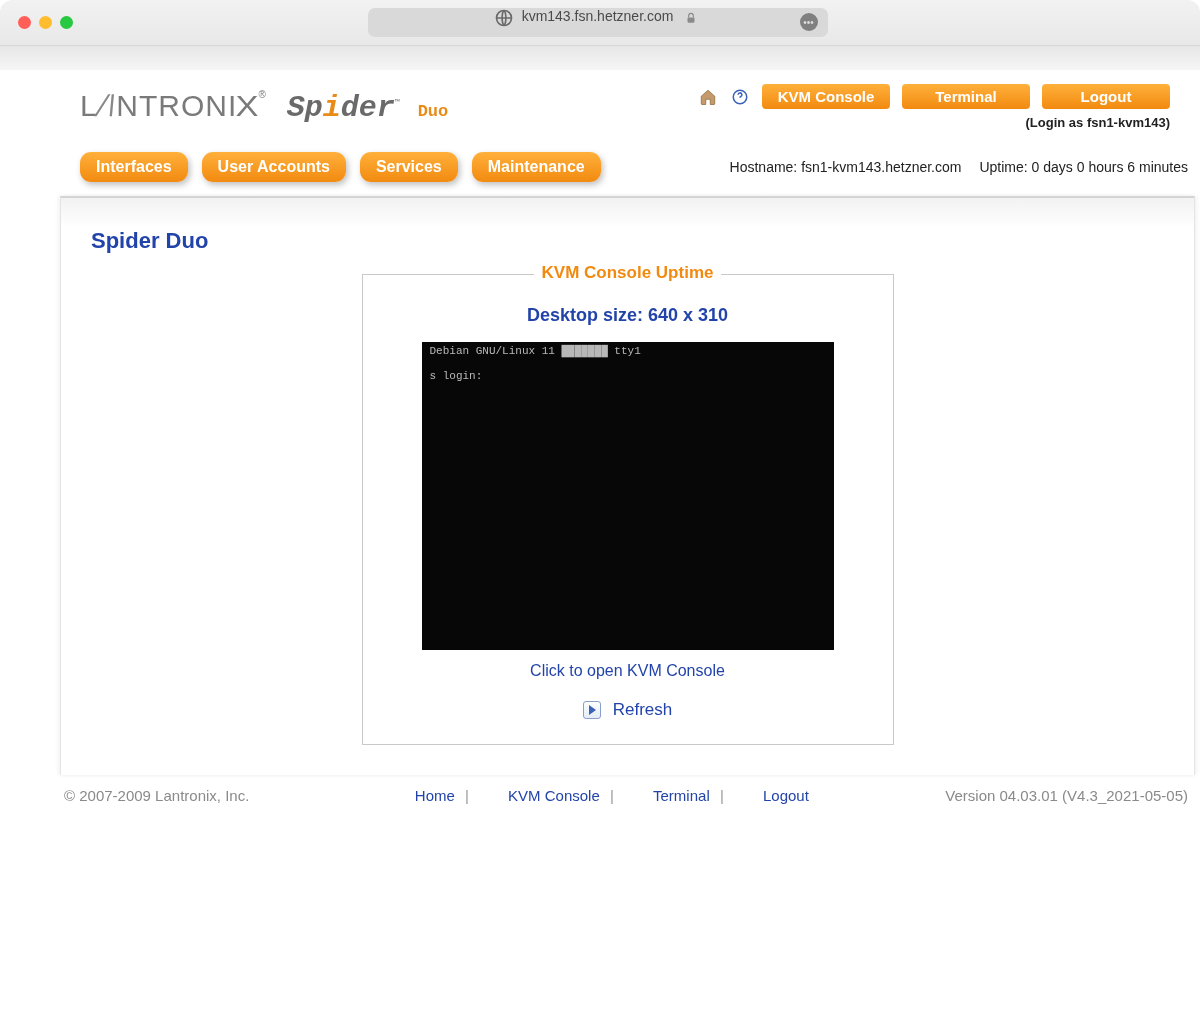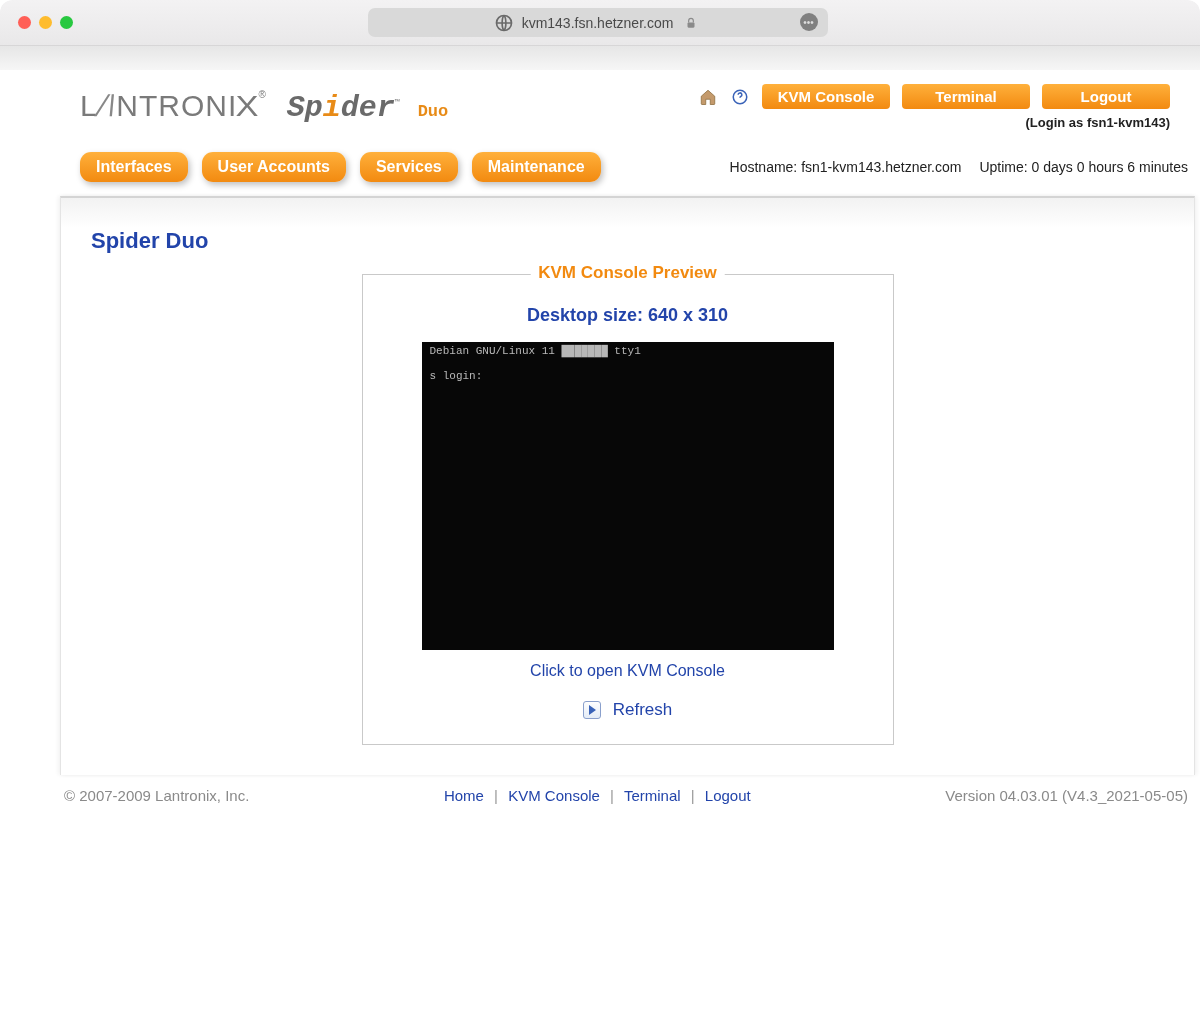--- a/index.html
+++ b/index.html
@@ -29,21 +29,20 @@
   .tl.red { background:#ff5f57; }
   .tl.yellow { background:#febc2e; }
   .tl.green { background:#28c840; }
   .addr-wrap { flex:1; display:flex; justify-content:center; }
   .addr-bar {
     width: 460px;
     height: 29px;
     background: #d9d9d9;
     border-radius: 7px;
     display: flex;
-    align-items: center;
     justify-content: center;
     gap: 8px;
     color:#4a4a4a;
     font-size: 14px;
     position: relative;
   }
   .addr-bar .ext-icon {
     position:absolute; right:10px; top:5px;
     width:18px; height:18px; border-radius:50%;
     background:#808080; display:flex; align-items:center; justify-content:center;
@@ -211,21 +210,21 @@
     margin-left:2px;
   }
 
   .footer {
     display:flex; align-items:center;
     padding: 12px 12px 0 64px;
     font-size:15px;
     color:#8a8a8a;
   }
   .footer-links { margin: 0 auto; color:#888;}
-  .footer-links a { color:#2244aa; text-decoration:none; cursor:pointer;}
+  .footer-links a { color:#2244aa; text-decoration:none; cursor:pointer;margin-left:29px;}
   .footer-sep { color:#9a9a9a; margin:0 6px;}
   .footer-version { color:#8a8a8a; }
 
 </style>
 </head>
 <body>
 
 <div class="browser-chrome">
   <div class="traffic-lights">
     <div class="tl red"></div>
@@ -304,21 +303,21 @@
         <span>Uptime:</span>
         <span>0 days 0 hours 6 minutes</span>
       </span>
     </div>
   </div>
 
   <div class="content-frame">
     <div class="page-title">Spider Duo</div>
 
     <div class="fieldset">
-      <div class="fieldset-legend">KVM Console Preview</div>
+      <div class="fieldset-legend">KVM Console Uptime</div>
       <div class="desktop-size">Desktop size: 640 x 310</div>
       <div class="console-thumb">
         <div>Debian GNU/Linux 11 ███████ tty1</div>
         <div style="height:6px"></div>
         <div>s login:</div>
       </div>
       <div class="open-link">Click to open KVM Console</div>
       <div class="refresh-row">
         <span class="play-icon"></span>
         <span>Refresh</span>

